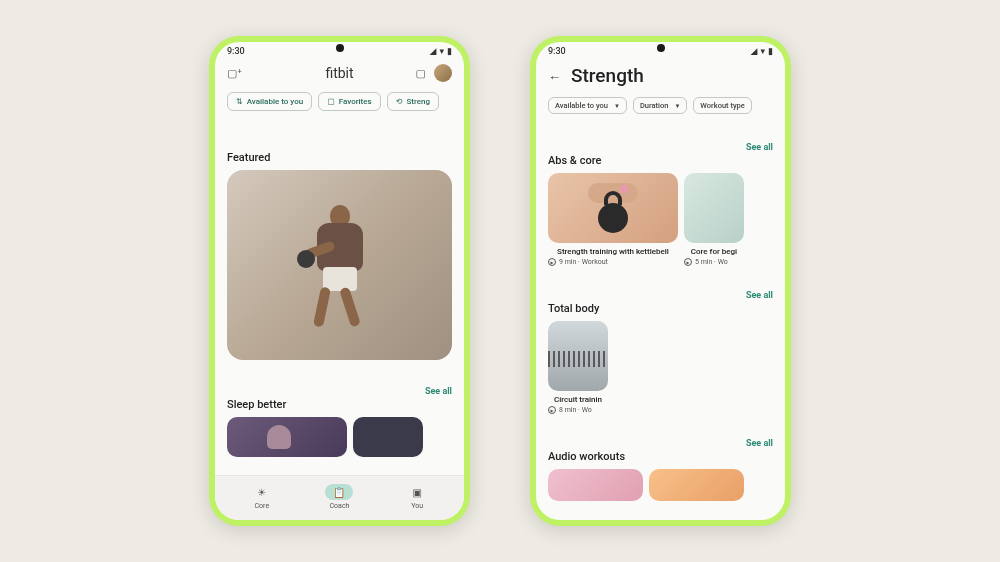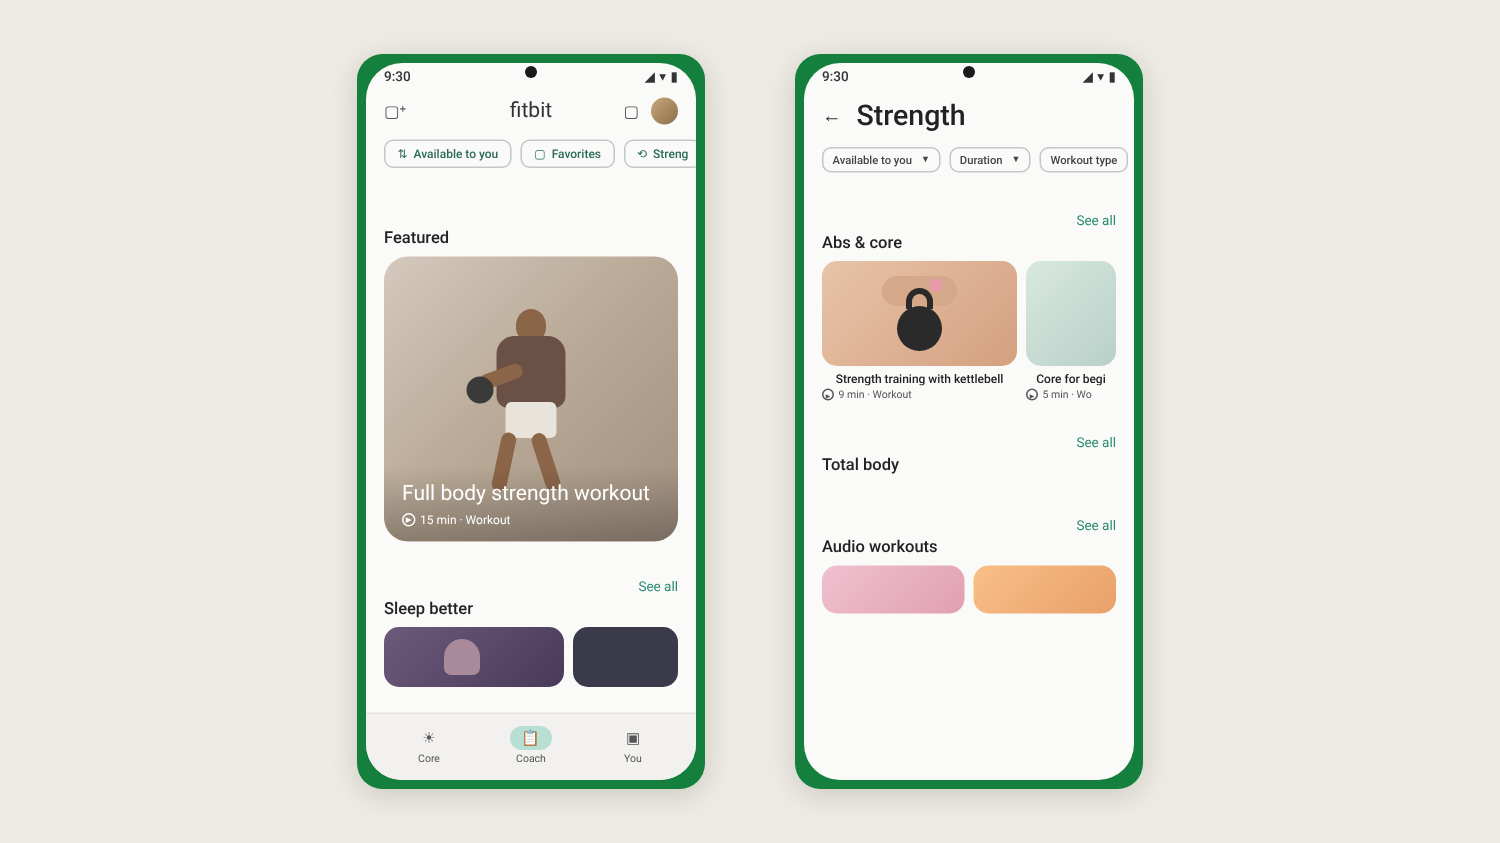--- a/index.html
+++ b/index.html
@@ -7,24 +7,24 @@
     width: 1000px;
     height: 562px;
     background: #edebe3;
     display: flex;
     justify-content: center;
     align-items: center;
     gap: 60px;
     font-family: -apple-system, BlinkMacSystemFont, "Segoe UI", Roboto, sans-serif;
   }
   .phone {
-    width: 232px;
+    width: 261px;
     height: 490px;
-    background: #15803d;
-    border-radius: 17px;
+    background: #bef264;
+    border-radius: 30px;
     padding: 6px;
     position: relative;
     box-shadow: 0 4px 20px rgba(0,0,0,0.15);
   }
   .screen {
     width: 100%;
     height: 100%;
     background: #fafaf9;
     border-radius: 24px;
     overflow: hidden;
@@ -87,21 +87,21 @@
   }
   .chip-icon { font-size: 8px; }
   .content { flex: 1; overflow: hidden; padding: 0 12px; }
   .section-header {
     display: flex;
     justify-content: space-between;
     align-items: center;
     margin: 4px 0 6px;
   }
   .section-title { font-size: 11px; font-weight: 500; color: #222; margin-top: 28px; }
-  .see-all { font-size: 9px; color: #2a8a72; font-weight: 400; text-align: center; }
+  .see-all { font-size: 9px; color: #2a8a72; font-weight: 700; text-align: center; }
   .featured-card {
     position: relative;
     height: 190px;
     border-radius: 16px;
     overflow: hidden;
     background: linear-gradient(135deg, #d4c9bd 0%, #b8a895 50%, #a09080 100%);
     display: flex;
     align-items: center;
     justify-content: center;
     margin-bottom: 10px;
@@ -220,27 +220,20 @@
       <div class="featured-card">
         <div class="featured-person">
           <div class="person-head"></div>
           <div class="person-torso"></div>
           <div class="person-arm"></div>
           <div class="person-ball"></div>
           <div class="person-shorts"></div>
           <div class="person-leg1"></div>
           <div class="person-leg2"></div>
         </div>
-        <div class="featured-overlay">
-          <div class="featured-title">Full body strength workout</div>
-          <div class="featured-meta">
-            <span class="play-circle">▶</span>
-            <span>15 min · Workout</span>
-          </div>
-        </div>
       </div>
 
       <div class="section-header">
         <span class="section-title">Sleep better</span>
         <span class="see-all">See all</span>
       </div>
       <div class="sleep-row">
         <div class="sleep-card1">
             <div class="lotus"></div>
           </div>
@@ -331,20 +324,30 @@
             <span>5 min · Wo</span>
           </div>
         </div>
       </div>
 
       <div class="section-header" style="margin-top:8px;">
         <span class="section-title">Total body</span>
         <span class="see-all">See all</span>
       </div>
       <div class="workout-row">
+        <div class="workout-card small">
+          <div class="workout-img img-circuit">
+              <div class="fence"></div>
+            </div>
+          <div class="workout-title">Circuit trainin</div>
+          <div class="workout-meta">
+            <span class="play-circle-dark">▶</span>
+            <span>8 min · Wo</span>
+          </div>
+        </div>
       </div>
 
       <div class="section-header" style="margin-top:8px;">
         <span class="section-title">Audio workouts</span>
         <span class="see-all">See all</span>
       </div>
       <div class="audio-row">
         <div class="audio-card audio1"></div>
         <div class="audio-card audio2"></div>
       </div>

